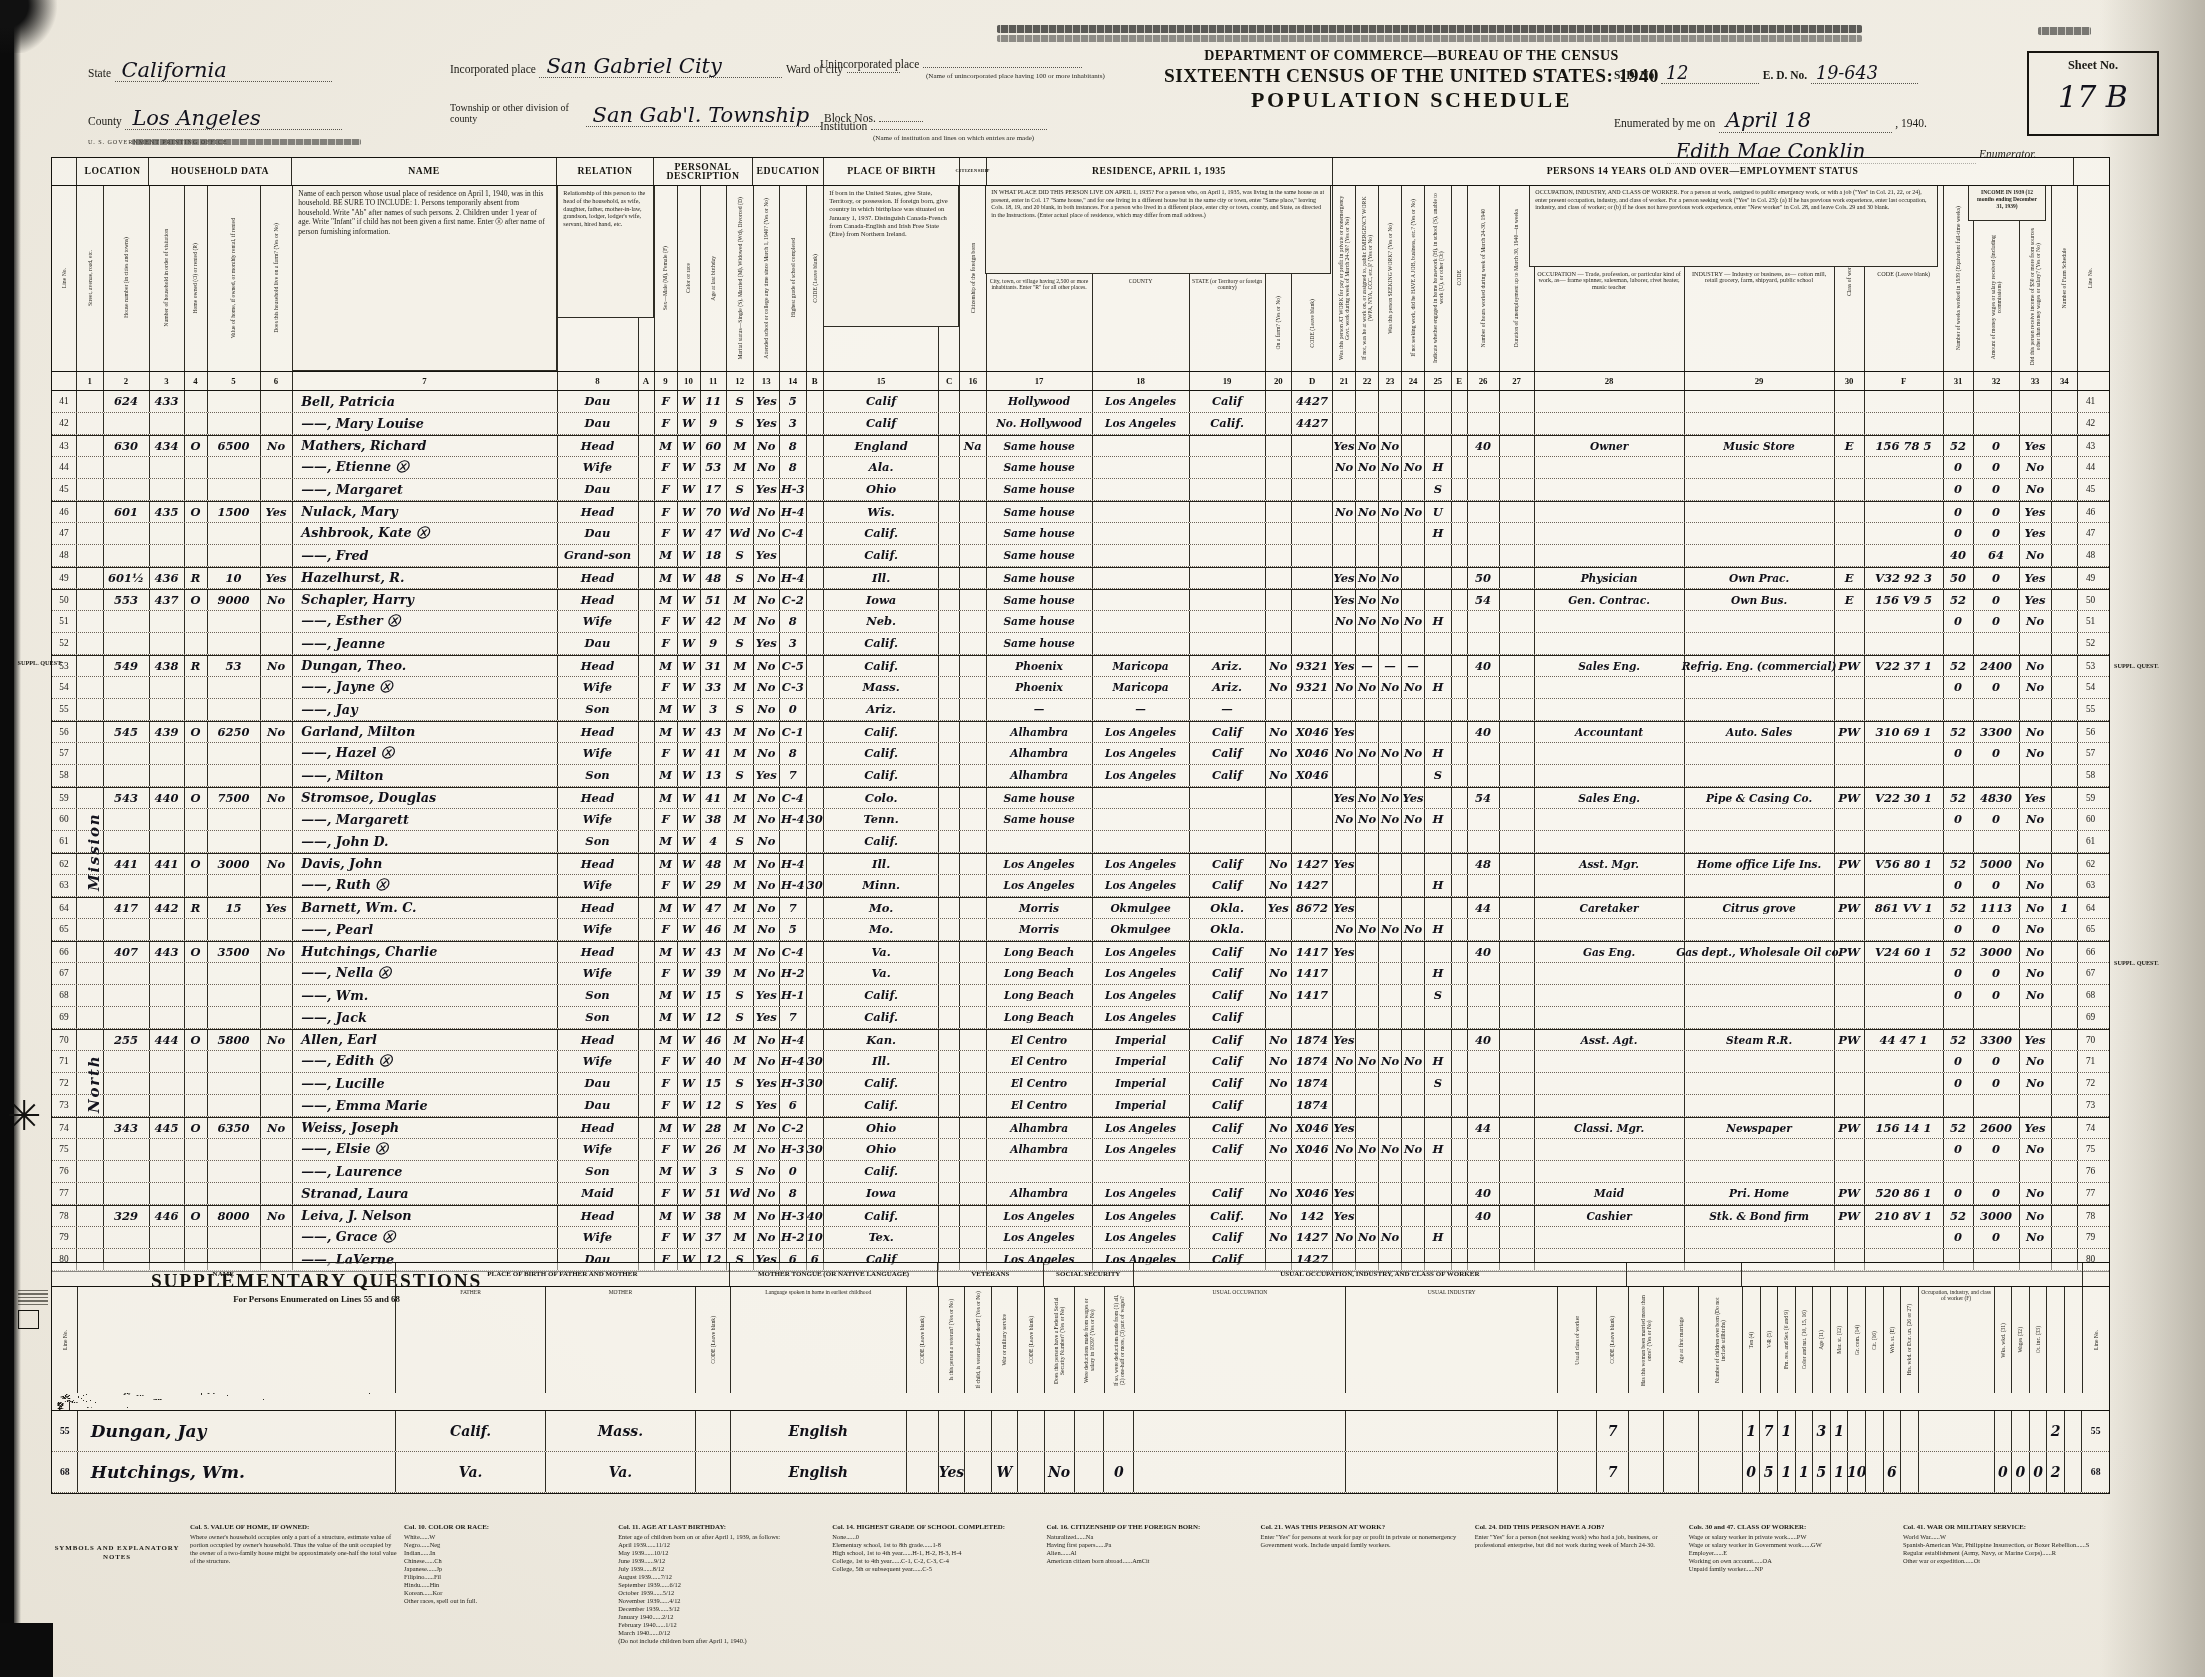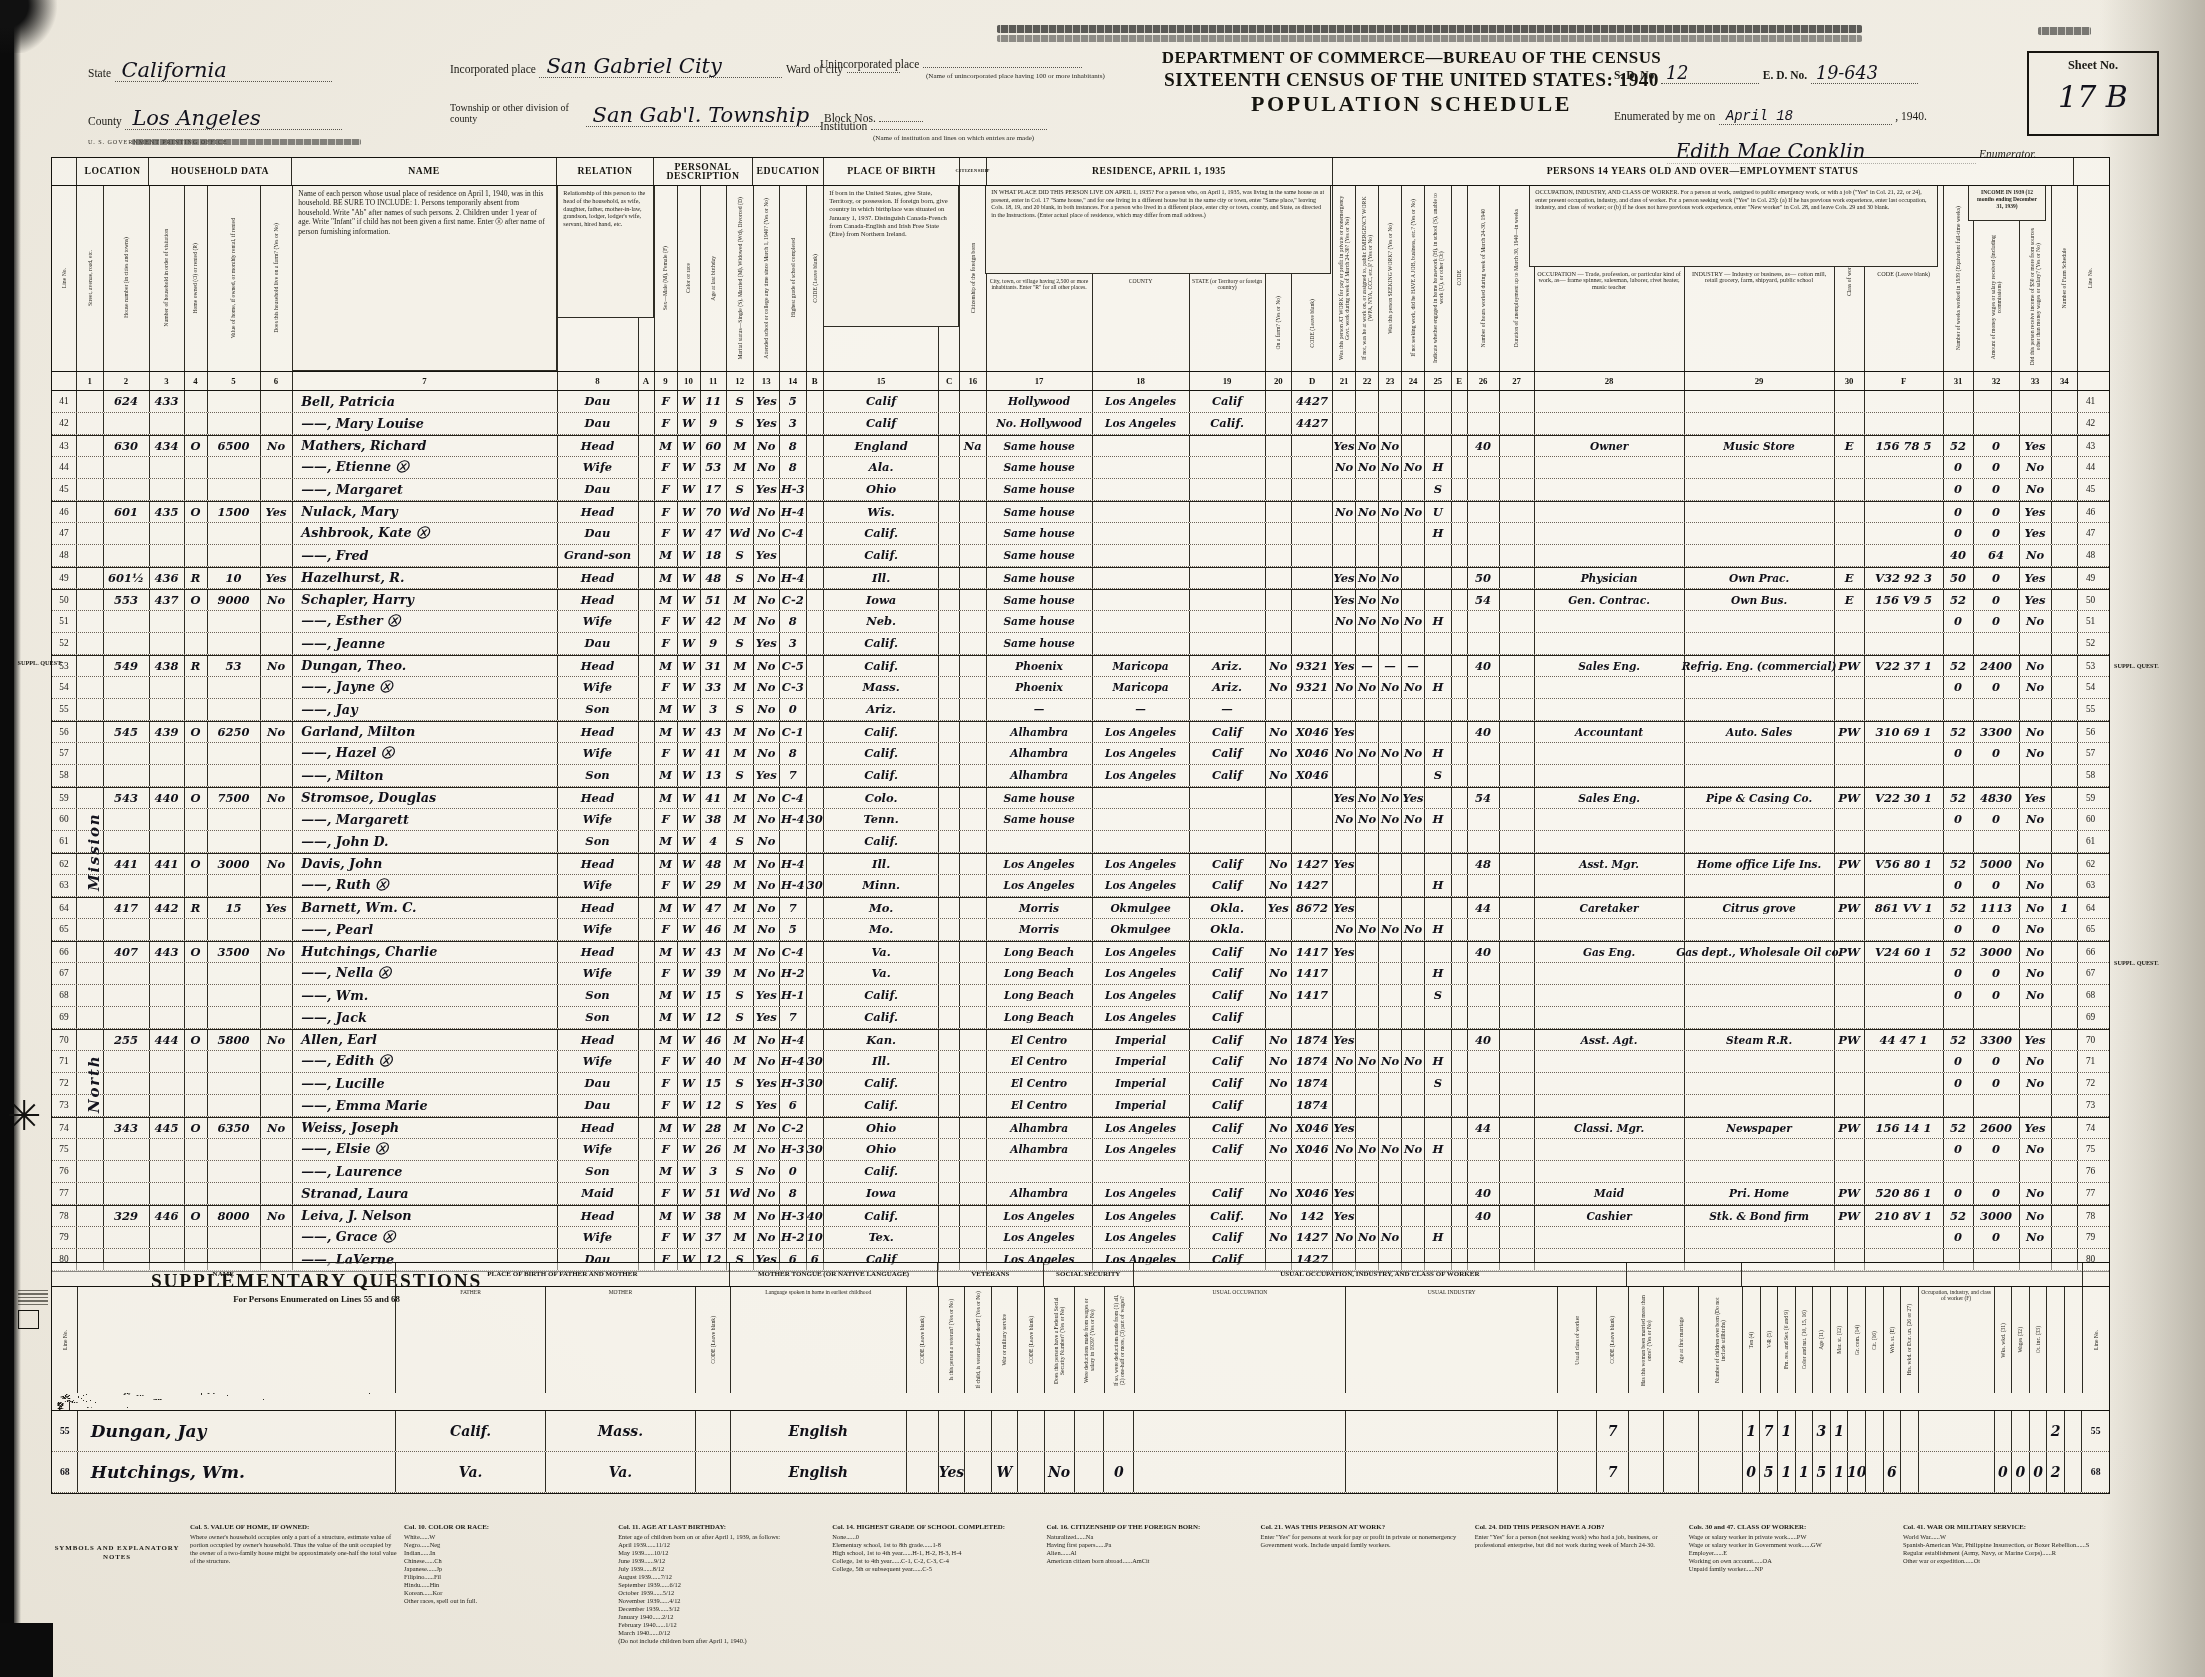--- a/index.html
+++ b/index.html
@@ -21,21 +21,21 @@
   .smudge.s4{left:132px;top:139px;width:229px;height:6.2px;opacity:.55;}
   
   .hdr{position:absolute;left:35px;top:44px;width:2135px;height:113px;}
   .lbl{font-size:11.5px;color:#1c1b16;}
   .sm{font-size:7px;color:#2a2923;}
   .hw{font-family:"DejaVu Serif",serif;font-style:italic;color:#12121c;}
   .hw-big{font-size:21px;line-height:1;}
   .field{position:absolute;white-space:nowrap;}
   .rule{border-bottom:1.3px dotted #55524a;display:inline-block;}
   .titles{position:absolute;left:1015px;top:3.5px;width:723px;text-align:center;}
-  .t1{font-size:17px;font-weight:bold;letter-spacing:0.4px;}
+  .t1{font-size:14px;font-weight:bold;letter-spacing:0.4px;}
   .t2{font-size:19.4px;font-weight:bold;letter-spacing:0.4px;margin-top:1.8px;}
   .t3{font-size:22px;font-weight:bold;letter-spacing:2.6px;}
   .sheetbox{position:absolute;left:1992px;top:7px;width:132px;height:85px;border:2.6px solid #171510;
     text-align:center;padding-top:5.3px;box-sizing:border-box;}
   .sheetbox .lbl{font-weight:bold;font-size:12.4px;}
   .sheetbox .hw-big{font-size:30px;}
   
   .tbl{position:absolute;left:51px;top:157px;width:2059px;background:rgba(252,250,244,.55);
     border:1.8px solid #14130e;box-sizing:border-box;}
   .row{display:flex;box-sizing:border-box;}
@@ -182,21 +182,21 @@
       <div class="t3">POPULATION SCHEDULE</div>
     </div>
     <div class="field" style="left:1579px;top:19.4px;">
       <span class="lbl" style="font-weight:bold;">S. D. No.</span>
       <span class="hw rule" style="min-width:88px;font-size:17.6px;padding:0 5.3px;">12</span>
       <span class="lbl" style="font-weight:bold;">E. D. No.</span>
       <span class="hw rule" style="min-width:97px;font-size:17.6px;padding:0 5.3px;">19-643</span>
     </div>
     <div class="field" style="left:1579px;top:64px;">
       <span class="lbl">Enumerated by me on</span>
-      <span class="hw rule" style="min-width:159px;font-size:14px;padding:0 7px;font-family:Liberation Mono, monospace;">April 18</span>
+      <span class="hw rule" style="min-width:159px;font-size:21px;padding:0 7px;">April 18</span>
       <span class="lbl">, 1940.</span>
     </div>
     <div class="field" style="left:1632px;top:95px;">
       <span class="hw rule" style="min-width:291px;font-size:20px;padding:0 8.8px;">Edith Mae Conklin</span>
       <span class="lbl" style="font-style:italic;">Enumerator.</span>
     </div>
     <div class="sheetbox">
       <div class="lbl">Sheet No.</div>
       <div class="hw hw-big" style="margin-top:8.8px;">17 B</div>
     </div>

